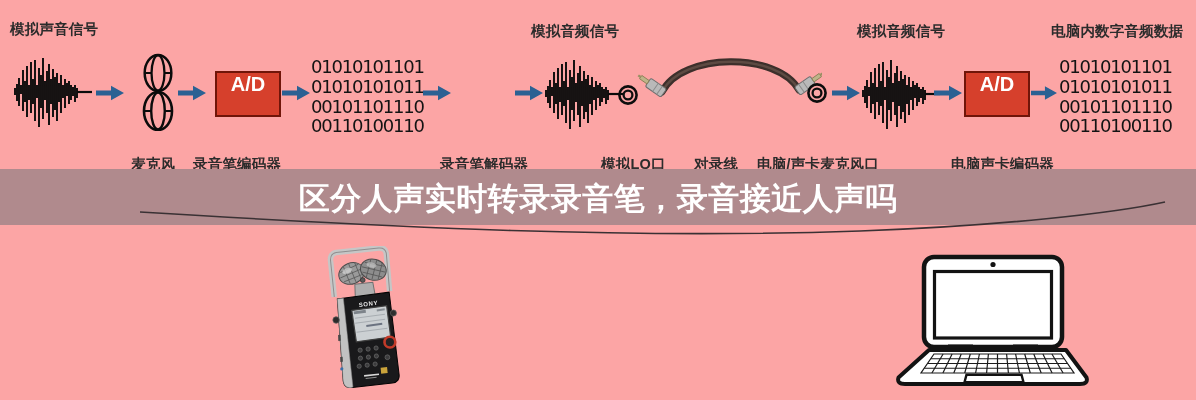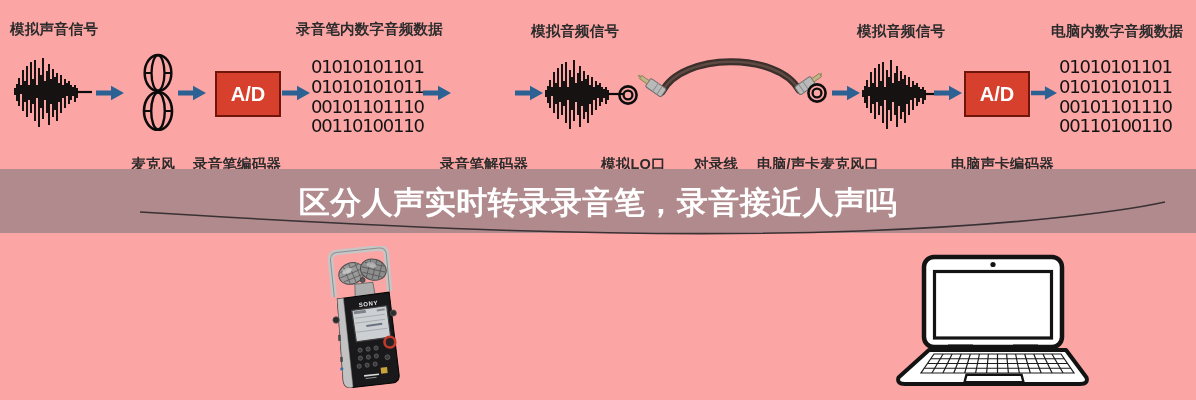--- a/index.html
+++ b/index.html
@@ -8,33 +8,33 @@
     font-family:"Liberation Sans","DejaVu Sans",sans-serif;
   }
   .tl,.bl{
     position:absolute;font-size:14.5px;font-weight:700;color:var(--label,#2c2c2c);
     white-space:nowrap;z-index:2;letter-spacing:0.2px;
   }
   .bl{top:155px;text-align:right;}
   .wave{position:absolute;color:var(--waveform,#0b0b0b);z-index:2;}
   .arrow{position:absolute;top:85px;color:var(--arrow,#2b6193);z-index:2;}
   .box{
-    position:absolute;display:flex;align-items:center;justify-content:center;
+    position:absolute;display:flex;align-items:flex-start;justify-content:center;
     color:#fff;font-weight:700;z-index:2;
   }
   .box.ad{background:var(--ad_box,#d6402c);border:2.5px solid var(--ad_border,#701509);font-size:20px;}
   .box.da{background:var(--da_box,#579ce2);border:2.5px solid var(--da_border,#1d3d63);font-size:21px;}
   .bin{
     position:absolute;font-size:18px;line-height:19.8px;letter-spacing:-1.2px;
     color:var(--binary,#131313);z-index:2;font-family:"DejaVu Sans",sans-serif;text-align:center;
   }
   .jack{position:absolute;z-index:2;color:#0d0d0d;}
   .cable{position:absolute;z-index:2;}
   .banner{
-    position:absolute;left:0;top:169px;width:1196px;height:64px;
+    position:absolute;left:0;top:169px;width:1196px;height:56px;
     background:var(--banner_bg,#b08a8d);z-index:5;
     display:flex;align-items:center;justify-content:center;
   }
   .banner-title{
     color:var(--banner_text,#fff);font-size:31px;font-weight:700;white-space:nowrap;
     letter-spacing:0.5px;padding-top:4px;
   }
   .curve-overlay{position:absolute;left:0;top:0;z-index:6;pointer-events:none;}
   .device{position:absolute;z-index:7;}
 </style>
@@ -63,21 +63,20 @@
         <path d="M4.5,21 H11.5 M24.5,21 H31.5" stroke="currentColor" stroke-width="2.2"></path>
       </symbol>
       <symbol id="jacksym" viewBox="0 0 22 22">
         <circle cx="11" cy="11" r="8.6" fill="none" stroke="currentColor" stroke-width="2.6"></circle>
         <circle cx="11" cy="11" r="4.4" fill="none" stroke="currentColor" stroke-width="2.3"></circle>
       </symbol>
     </defs>
   </svg>
 
   <span class="tl" style="left:10px;top:20px">模拟声音信号</span>
-  <span class="tl" style="left:296px;top:20px">录音笔内数字音频数据</span>
   <span class="tl" style="left:531px;top:22px">模拟音频信号</span>
   <span class="tl" style="left:857px;top:22px">模拟音频信号</span>
   <span class="tl" style="left:1051px;top:22px">电脑内数字音频数据</span>
 
   <svg class="wave" style="left:14px;top:55px" width="78" height="80">
       <use href="#wave"></use>
     </svg>
   <svg class="arrow" style="left:96px" width="28" height="16">
       <use href="#arr"></use>
     </svg>

